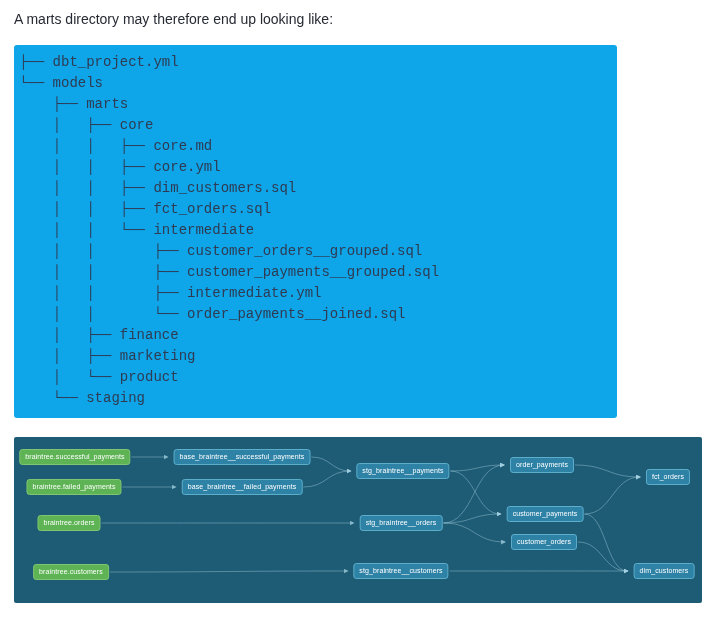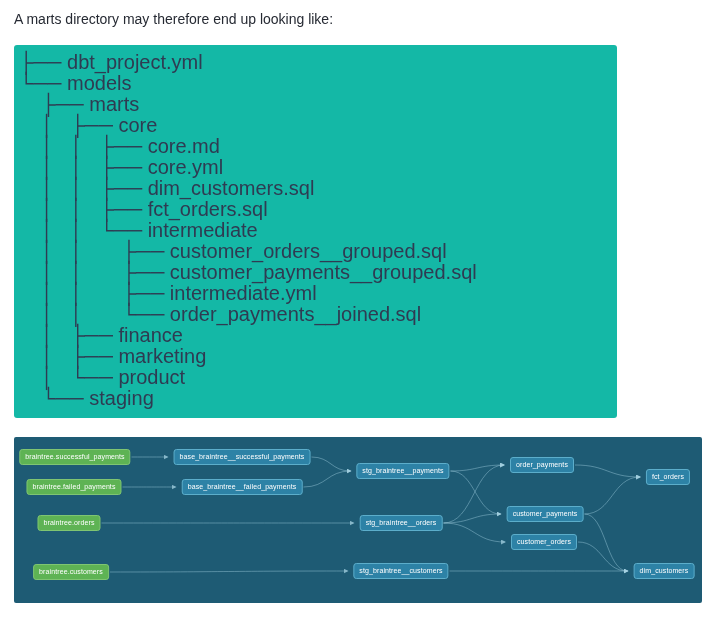--- a/index.html
+++ b/index.html
@@ -2,25 +2,25 @@
 <html style="--dag-bg: #1e5b74; --source-fill: #5eb354; --source-border: #7fc572; --model-fill: #2d82a6; --model-border: #5caecb; --edge-color: #a8d4e4; --node-text: #ffffff;"><head>
 <meta charset="utf-8">
 <style>
   html,body{margin:0;padding:0;background:#ffffff;}
   body{font-family:"Liberation Sans", sans-serif; width:715px; height:640px; overflow:hidden;}
   .page{box-sizing:border-box; width:630px; padding:10px 13px 0 14px;}
   p.lead{margin:0 0 17px 0; font-size:14px; line-height:18px; color:#262a33;}
   p.lead2{margin:0 0 10px 0; font-size:14px; line-height:18px; color:#262a33;}
   pre.tree{
     margin:0 0 19px 0;
-    background:#14b8a6;
+    background:#0ea5e9;
     border-radius:3px;
     padding:7px 16px 9px 5px;
-    font-family:Liberation Sans, sans-serif;
-    font-size:20px;
+    font-family:Liberation Mono, monospace;
+    font-size:14px;
     line-height:21px;
     color:#2f3b52;
     white-space:pre;
     overflow:hidden;
   }
   .dag{
     position:relative;
     width:688px;
     height:166px;
     background:var(--dag-bg,#1e5b74);

